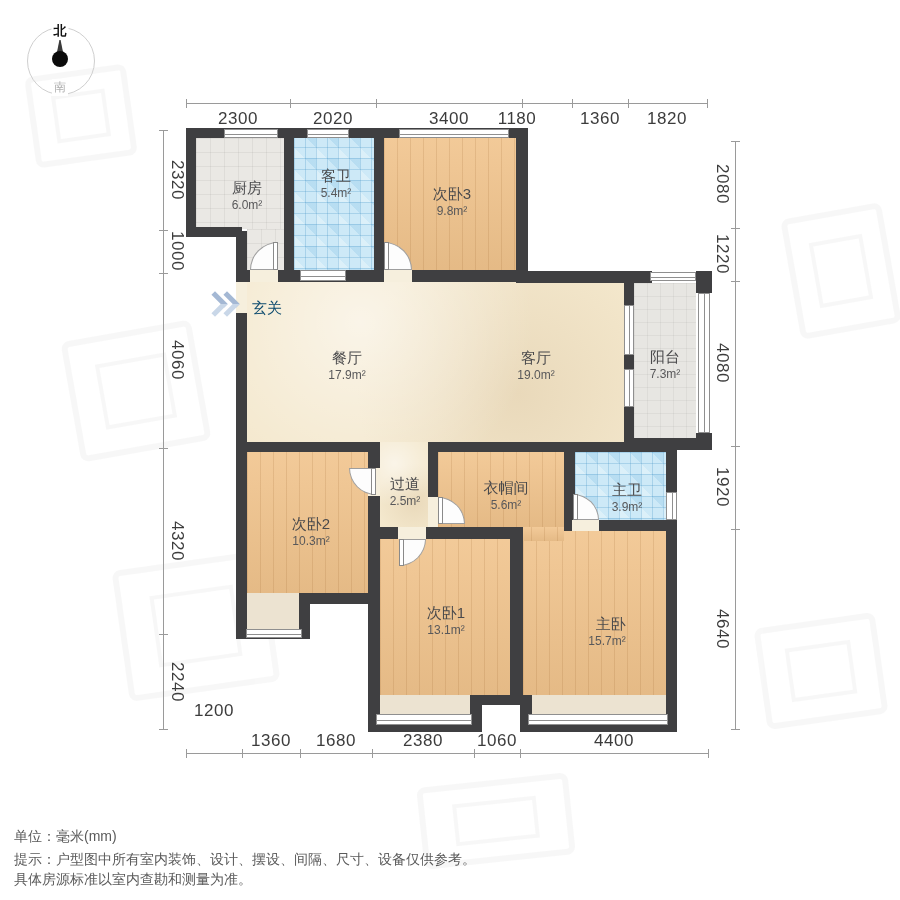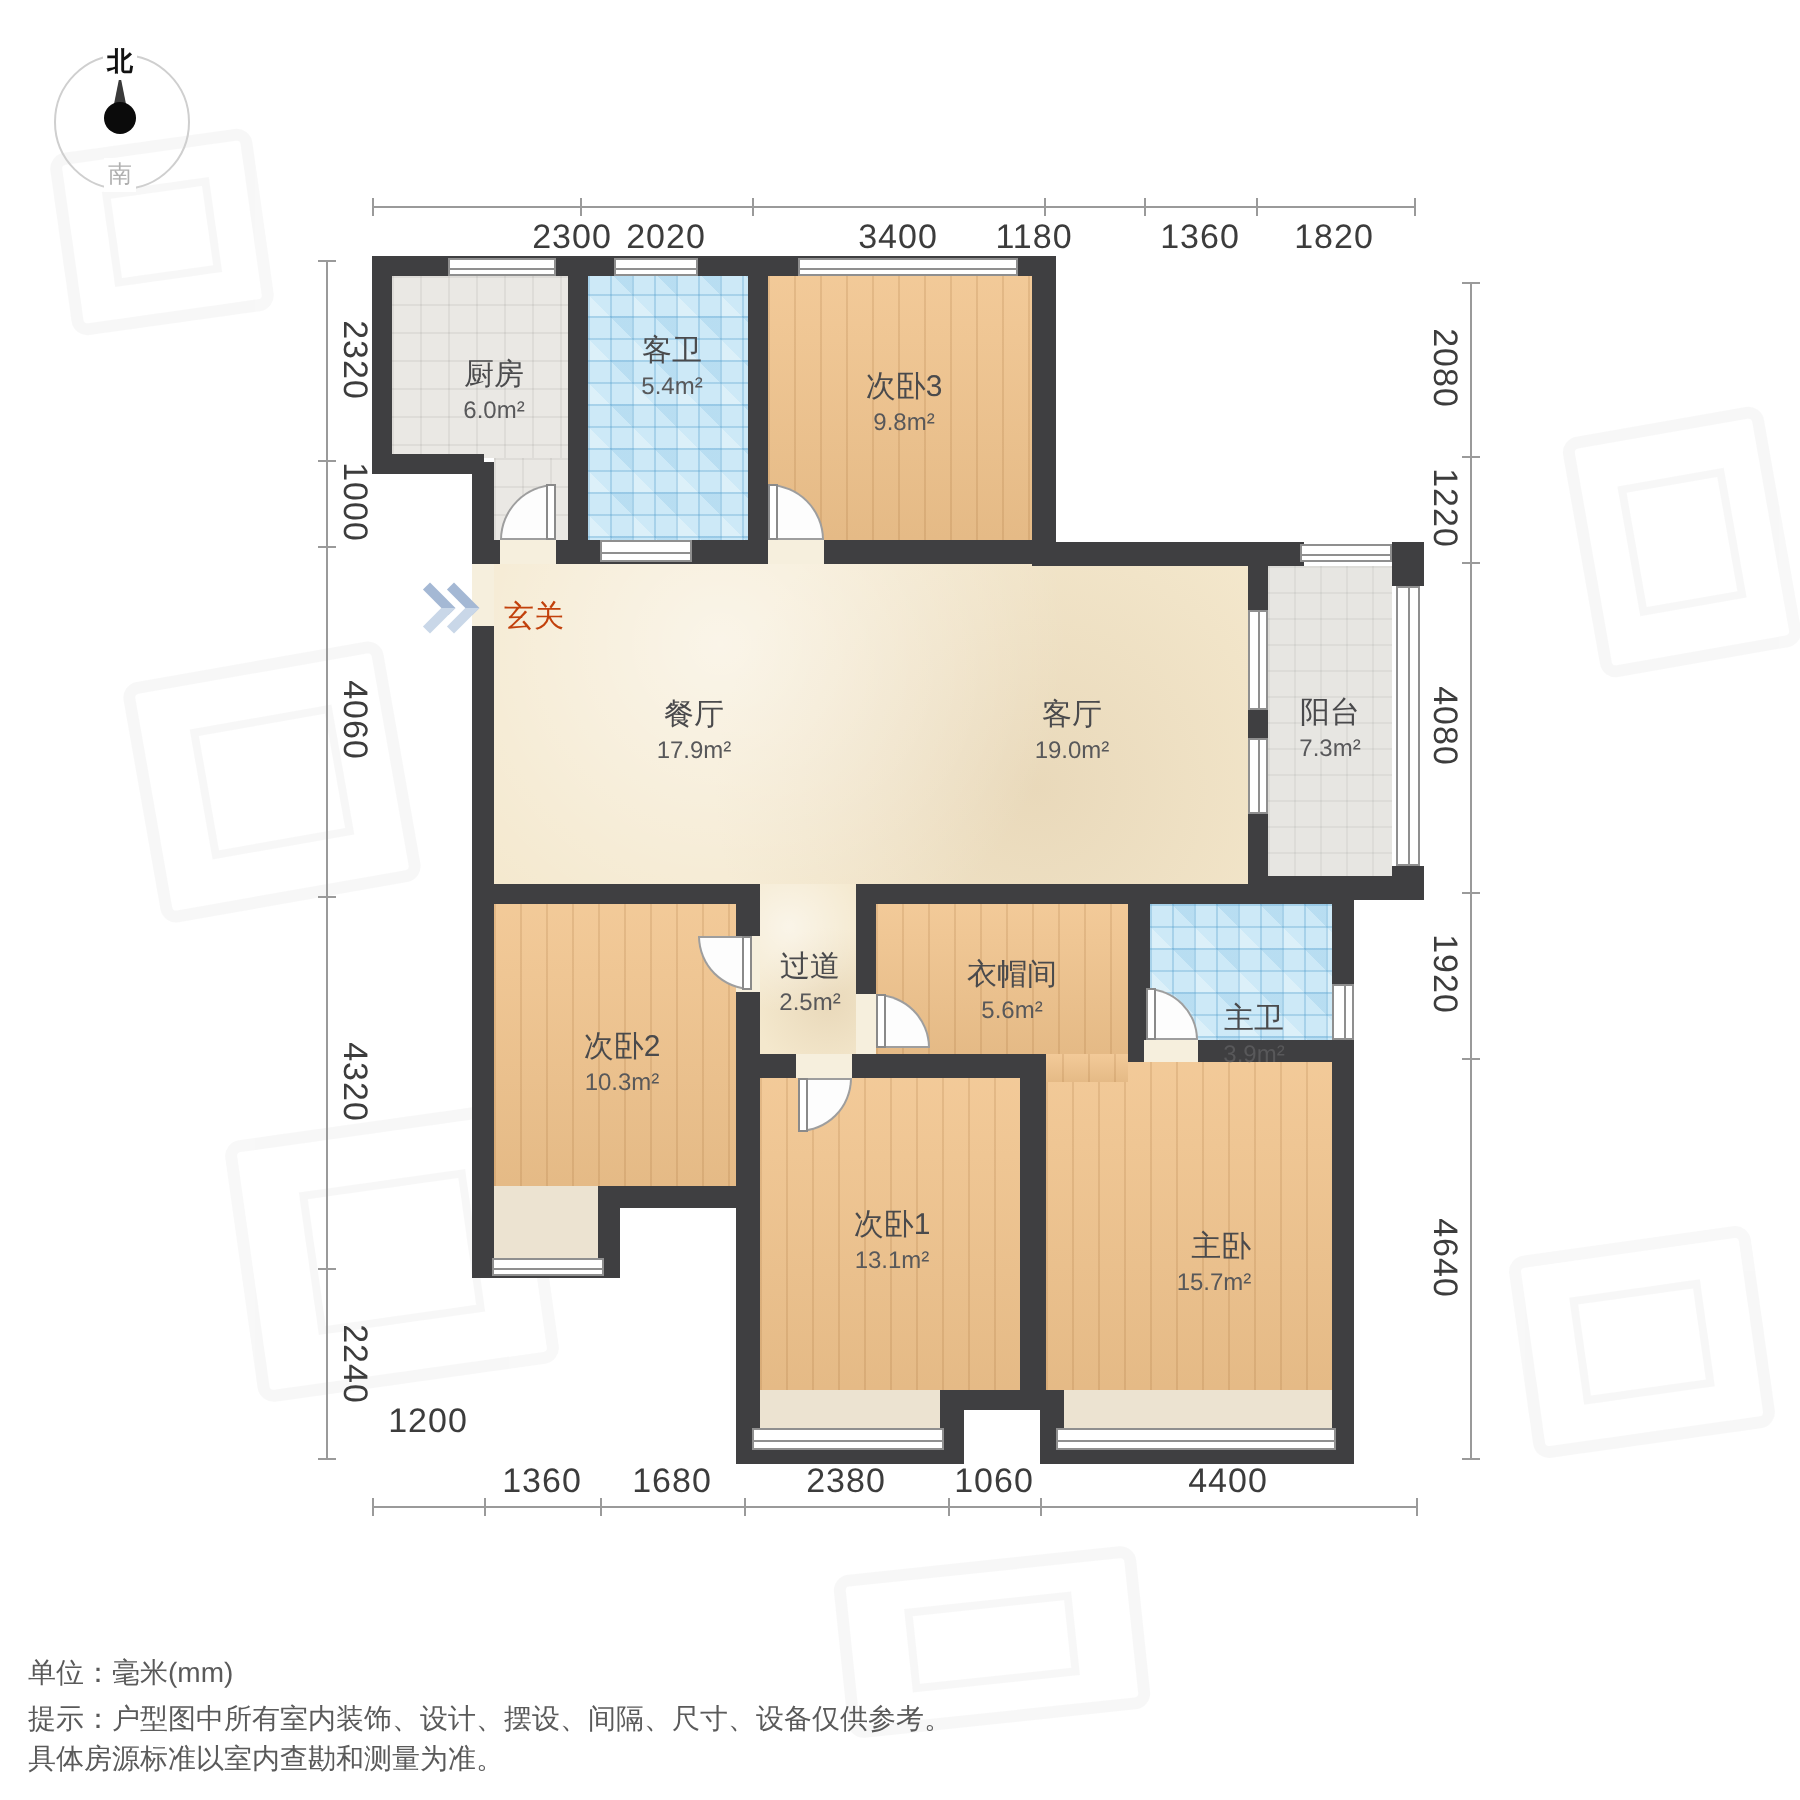--- a/index.html
+++ b/index.html
@@ -25,21 +25,21 @@
   .leaf{position:absolute;background:#ffffff;border:1px solid #8a8a8a;box-sizing:border-box;}
   
   .dline,.tick{position:absolute;background:#9a9a9a;}
   .dim{position:absolute;color:#3c3c3c;font-size:17px;letter-spacing:.5px;white-space:nowrap;}
   .dim.hz{transform:translate(-50%,-50%);}
   .dim.vt{transform:translate(-50%,-50%) rotate(90deg);}
   
   .rlabel{position:absolute;transform:translateX(-50%);text-align:center;line-height:1.3;white-space:nowrap;}
   .rname{display:block;font-size:15px;color:#4a4a4c;}
   .rarea{display:block;font-size:12px;color:#58585a;}
-  .entry-label{position:absolute;font-size:15px;color:#c2410c;white-space:nowrap;}
+  .entry-label{position:absolute;font-size:15px;color:#0c4a6e;white-space:nowrap;}
   .chev{position:absolute;width:13px;height:13px;border-top:5px solid #a4b8d4;border-right:5px solid #c9d7e8;transform:rotate(45deg);}
   
   .cring{position:absolute;border:1px solid #cfcfcf;border-radius:50%;}
   .ctext{position:absolute;background:#fff;padding:0 2px;transform:translateX(-50%);}
   .needle{position:absolute;width:0;height:0;border-left:4px solid transparent;border-right:4px solid transparent;border-bottom:20px solid #3a3a3a;}
   .cdot{position:absolute;background:#0b0b0b;border-radius:50%;}
   
   .ftext{position:absolute;color:#5a5a5a;font-size:14px;white-space:nowrap;}
   .fcopy{position:absolute;color:#9b9b9b;font-size:13px;white-space:nowrap;}
   
@@ -188,42 +188,42 @@
     <span class="rarea">10.3m²</span>
   </div>
   <div class="rlabel" style="left:405px;top:474px;">
     <span class="rname">过道</span>
     <span class="rarea">2.5m²</span>
   </div>
   <div class="rlabel" style="left:506px;top:478px;">
     <span class="rname">衣帽间</span>
     <span class="rarea">5.6m²</span>
   </div>
-  <div class="rlabel" style="left:627px;top:480px;margin-top:20px;">
+  <div class="rlabel" style="left:627px;top:480px;">
     <span class="rname">主卫</span>
     <span class="rarea">3.9m²</span>
   </div>
   <div class="rlabel" style="left:446px;top:603px;">
     <span class="rname">次卧1</span>
     <span class="rarea">13.1m²</span>
   </div>
   <div class="rlabel" style="left:607px;top:614px;text-align:right;">
     <span class="rname">主卧</span>
     <span class="rarea">15.7m²</span>
   </div>
 
   <div class="dline" style="left:186px;top:103px;width:521px;height:1px;"></div>
   <div class="tick" style="left:186px;top:99px;width:1px;height:9px;"></div>
   <div class="tick" style="left:290px;top:99px;width:1px;height:9px;"></div>
   <div class="tick" style="left:376px;top:99px;width:1px;height:9px;"></div>
   <div class="tick" style="left:522px;top:99px;width:1px;height:9px;"></div>
   <div class="tick" style="left:572px;top:99px;width:1px;height:9px;"></div>
   <div class="tick" style="left:628px;top:99px;width:1px;height:9px;"></div>
   <div class="tick" style="left:707px;top:99px;width:1px;height:9px;"></div>
-  <span class="dim hz" style="left:238px;top:119px;margin-left:48px;">2300</span>
+  <span class="dim hz" style="left:238px;top:119px;">2300</span>
   <span class="dim hz" style="left:333px;top:119px;">2020</span>
   <span class="dim hz" style="left:449px;top:119px;">3400</span>
   <span class="dim hz" style="left:517px;top:119px;">1180</span>
   <span class="dim hz" style="left:600px;top:119px;">1360</span>
   <span class="dim hz" style="left:667px;top:119px;">1820</span>
 
   <div class="dline" style="left:186px;top:753px;width:523px;height:1px;"></div>
   <div class="tick" style="left:186px;top:749px;width:1px;height:9px;"></div>
   <div class="tick" style="left:242px;top:749px;width:1px;height:9px;"></div>
   <div class="tick" style="left:300px;top:749px;width:1px;height:9px;"></div>

